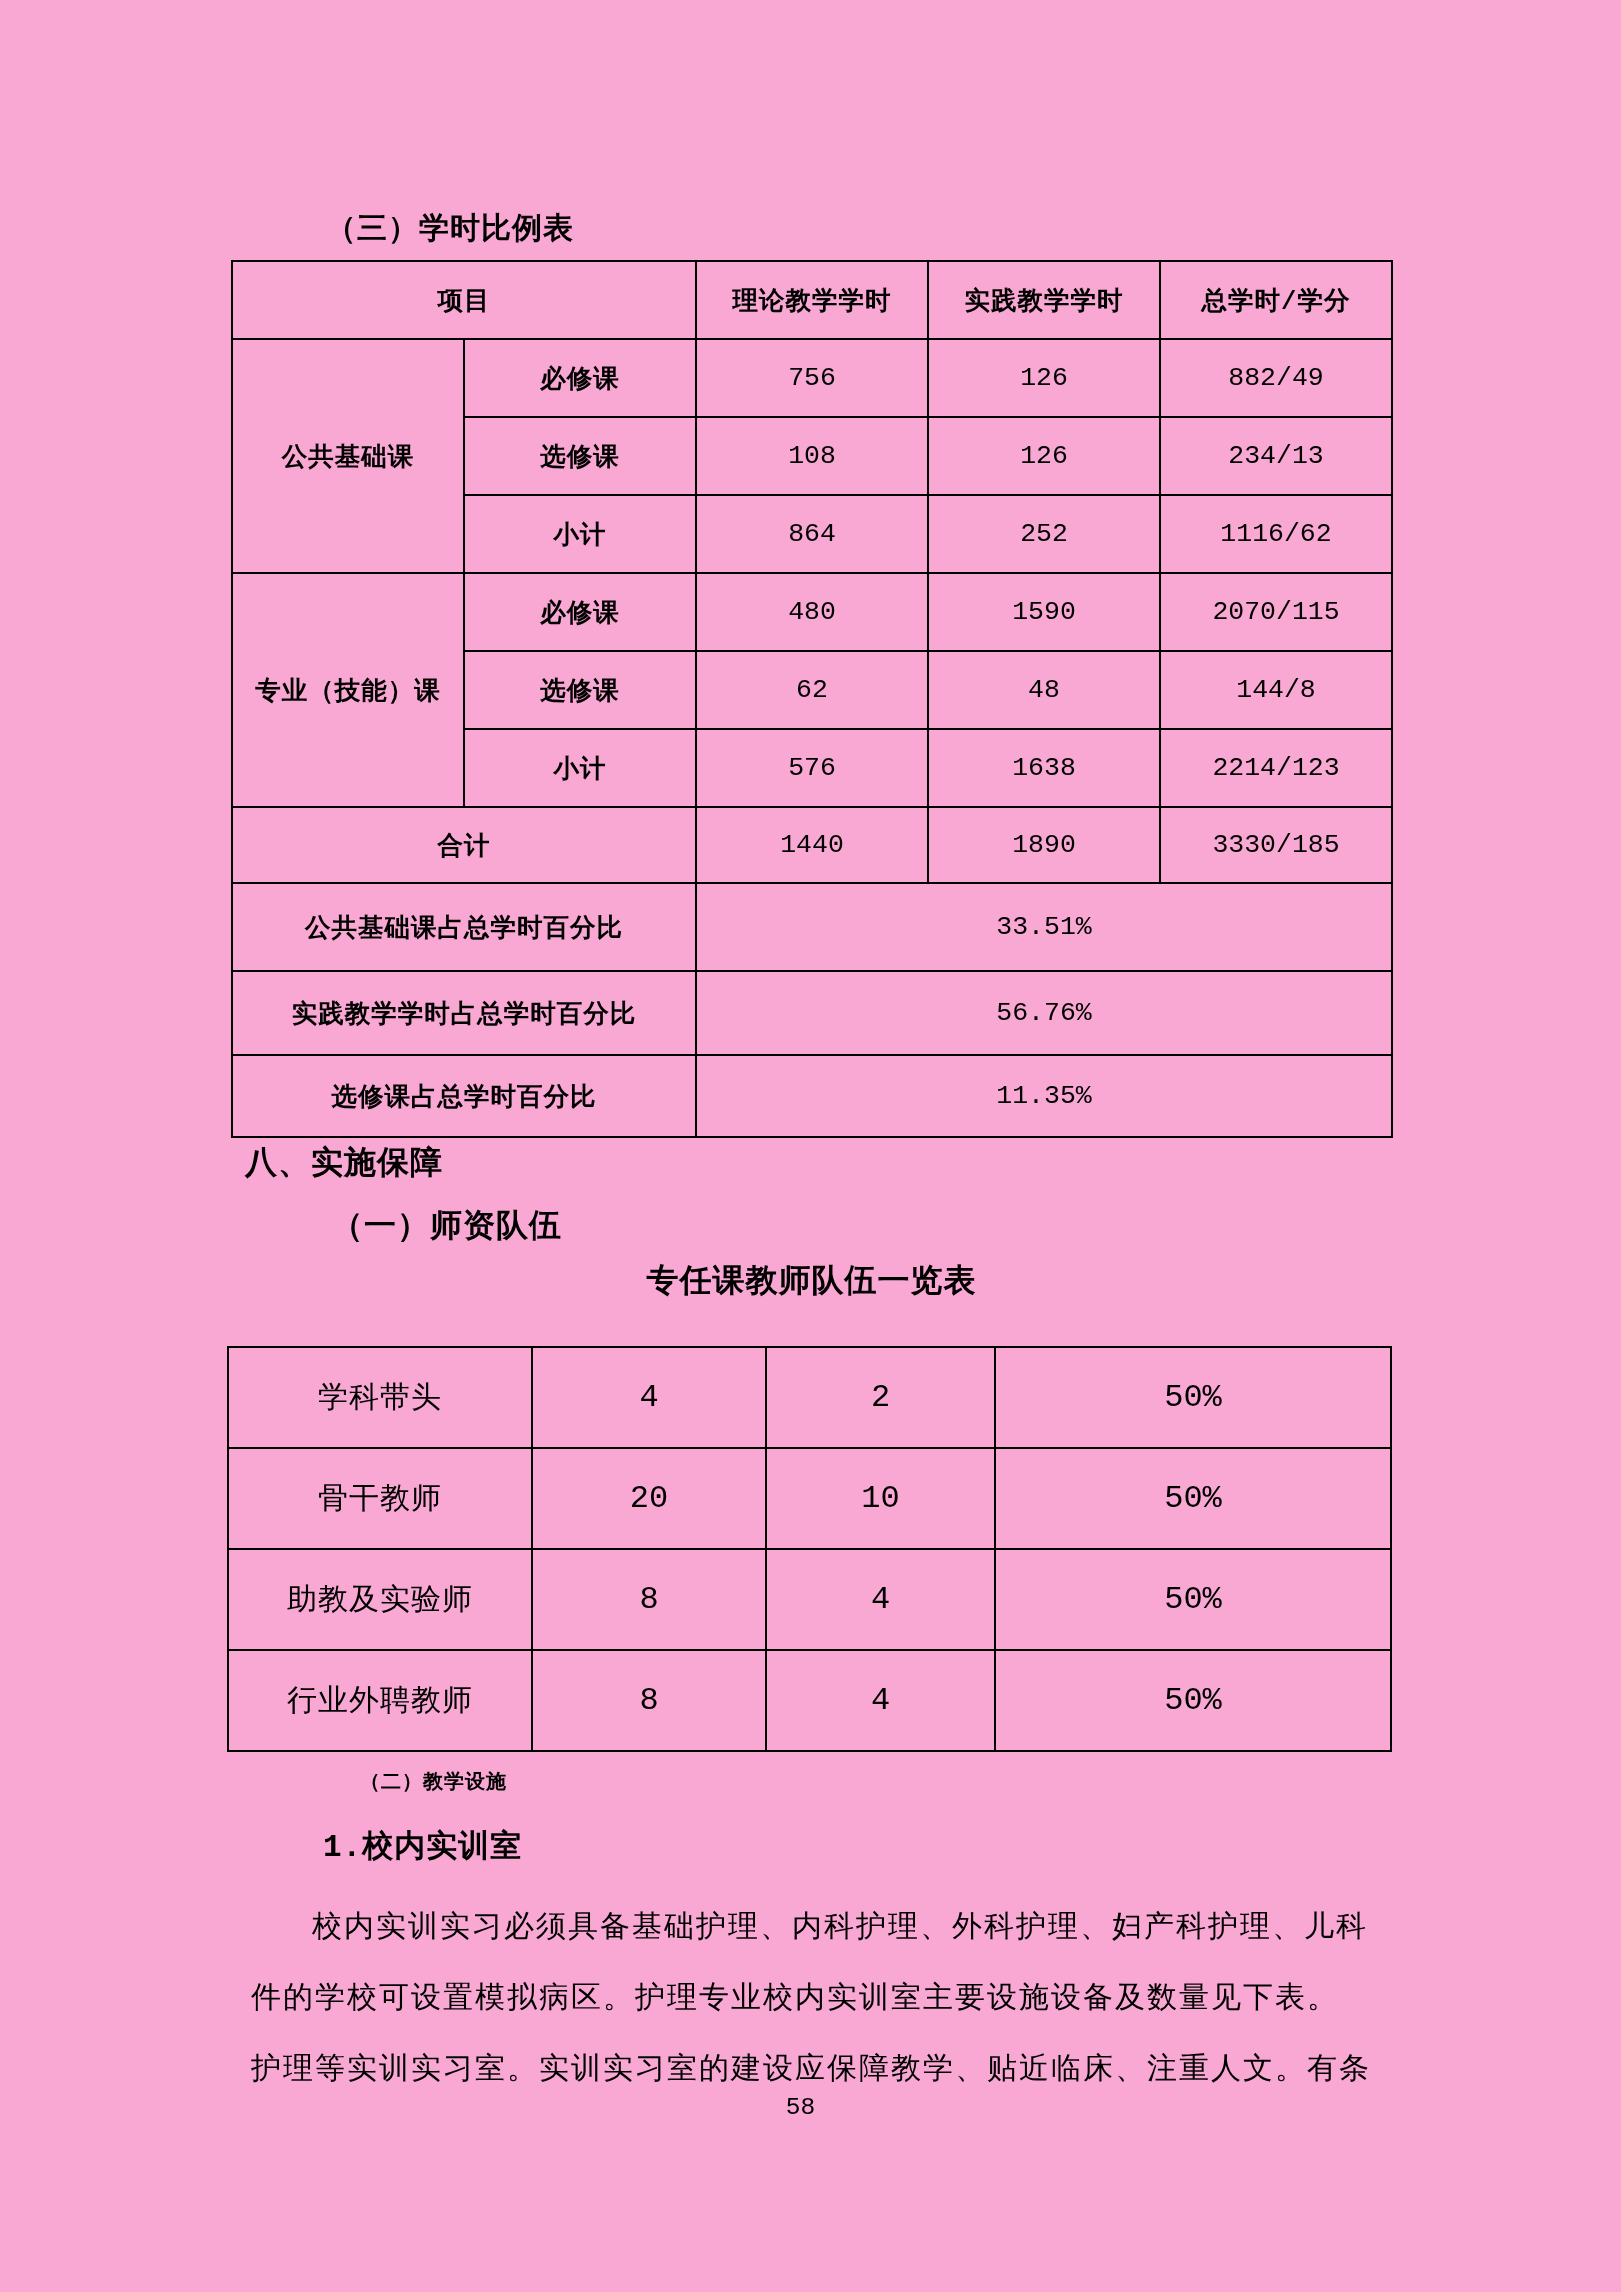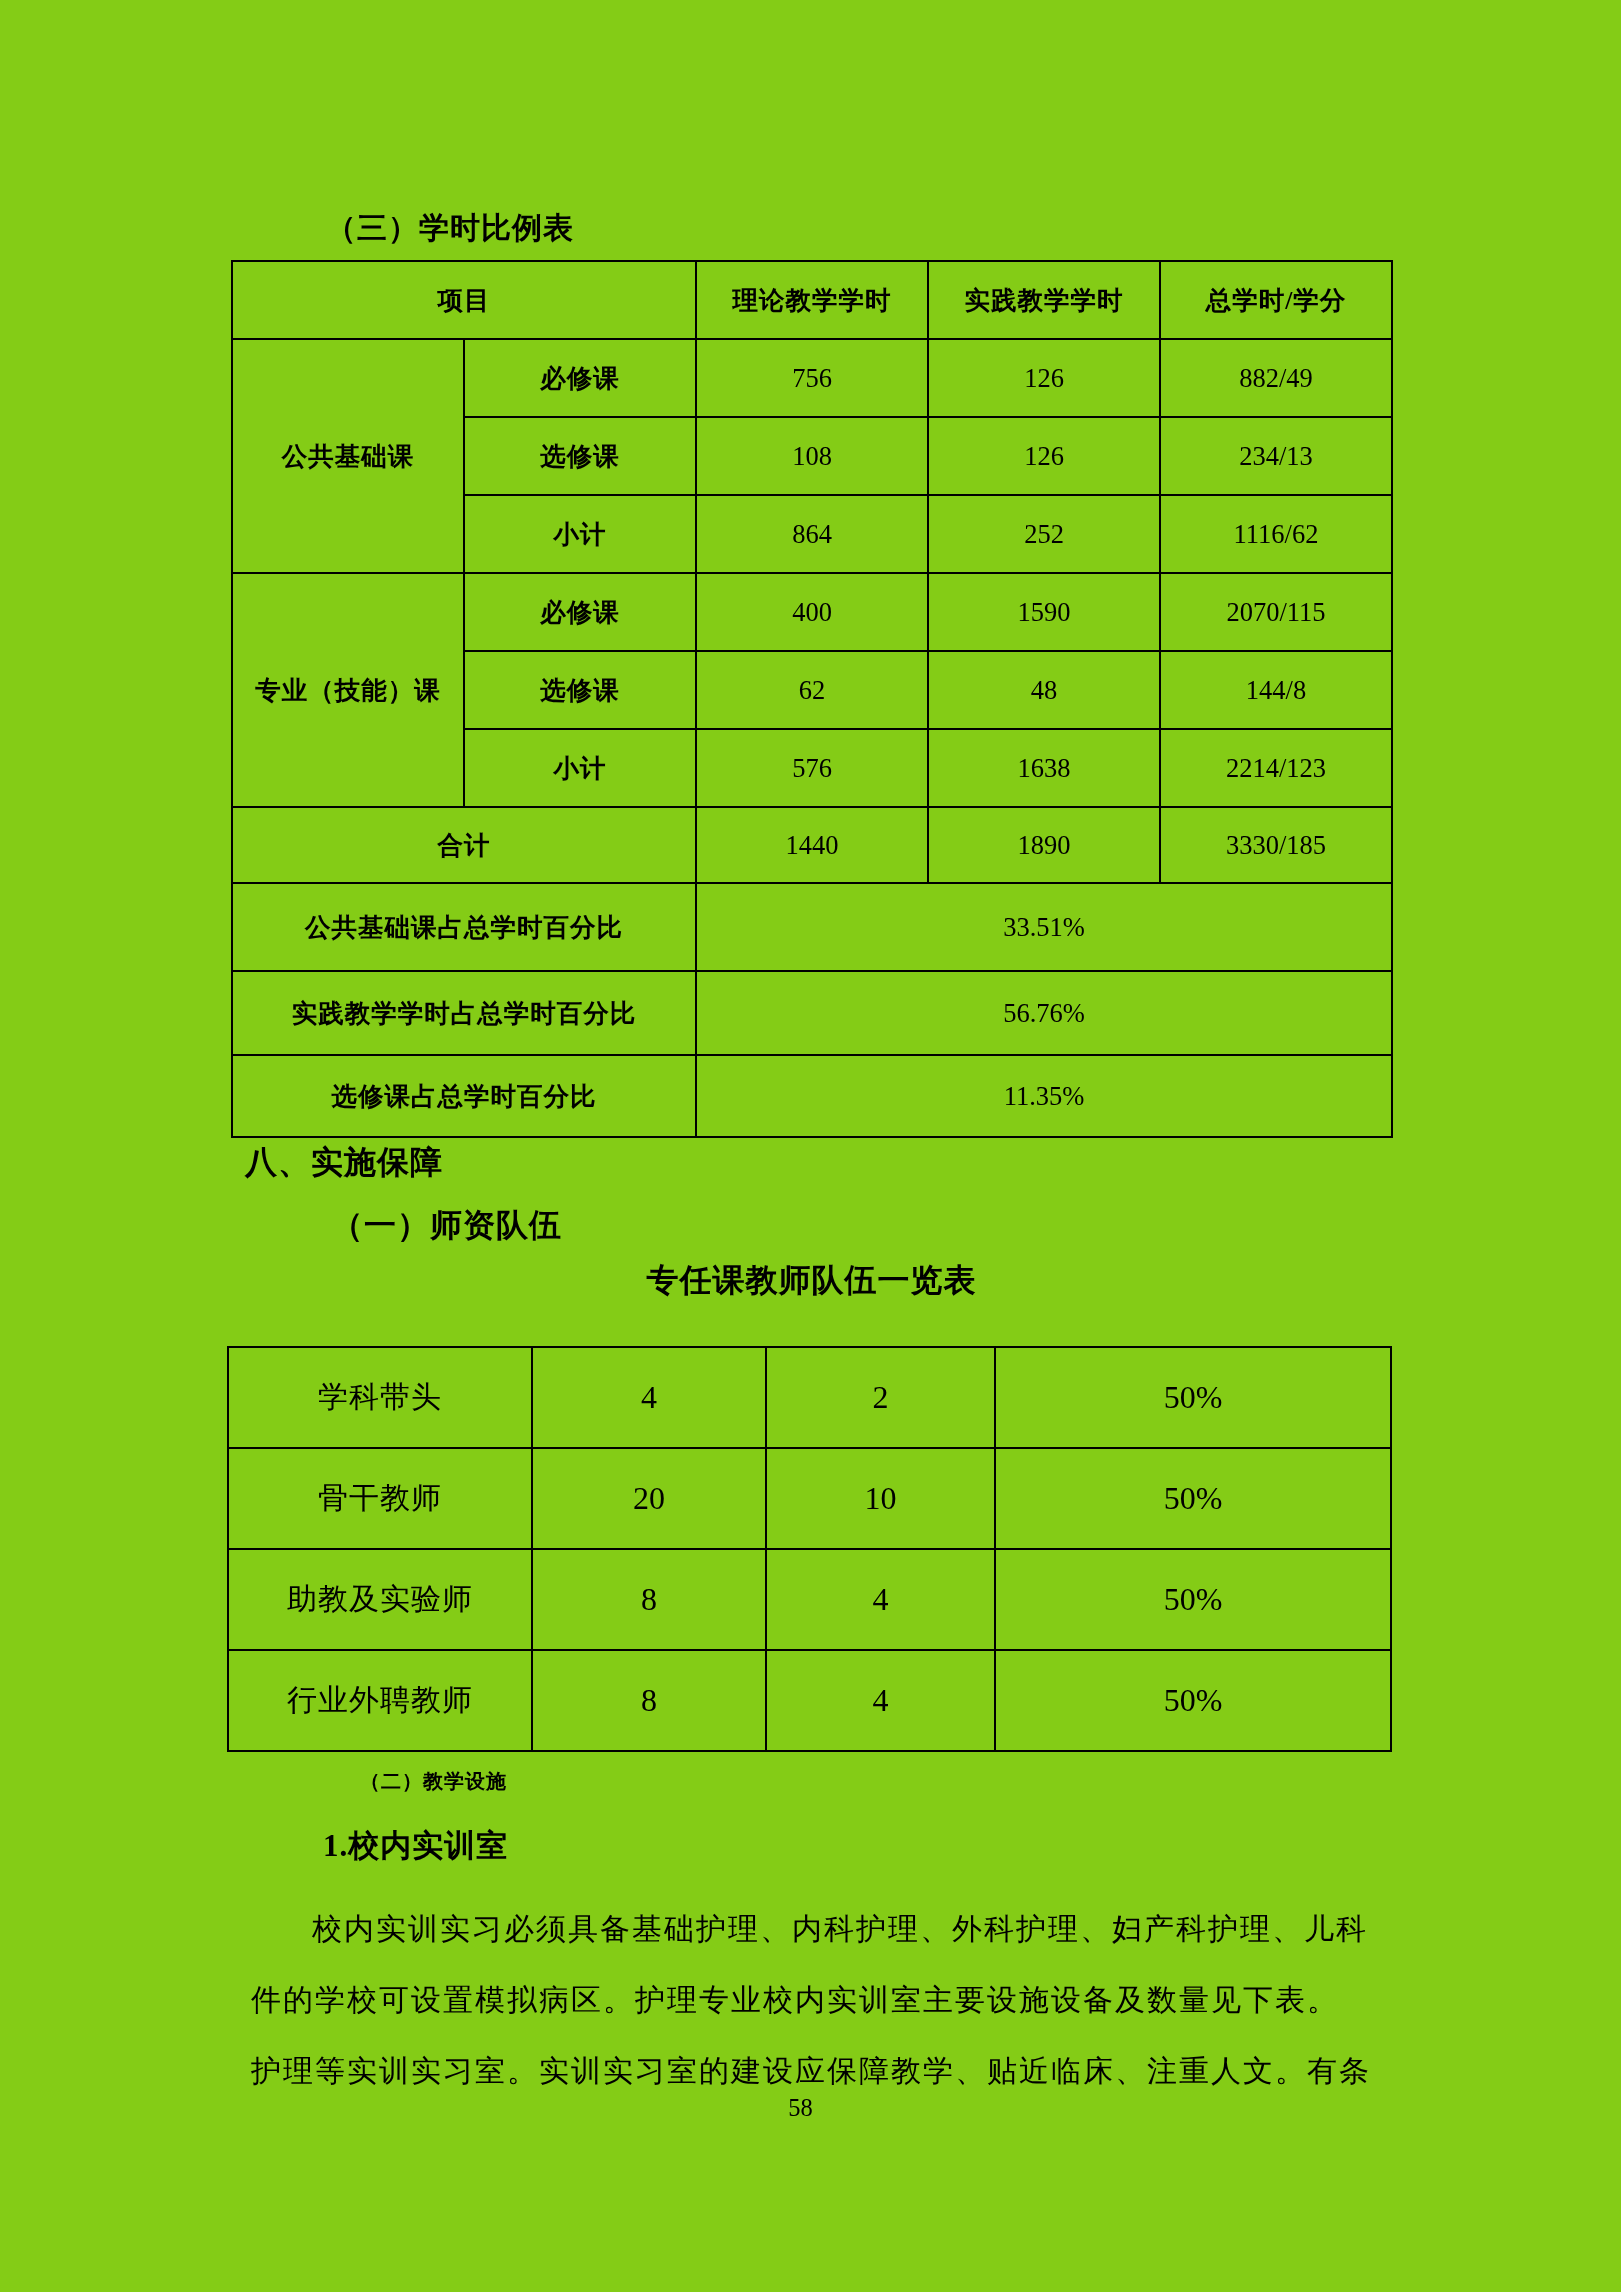--- a/index.html
+++ b/index.html
@@ -1,21 +1,21 @@
 <!DOCTYPE html>
 <html><head>
 <meta charset="utf-8">
 <style>
   html,body{margin:0;padding:0;background:#e8e8e8;}
   .page{
     position:relative;
     width:1621px;height:2293px;
     margin:0 auto;
-    background:#84cc16;
-    font-family:Liberation Serif, serif;
+    background:#f9a8d4;
+    font-family:Liberation Mono, monospace;
     color:#000;
     overflow:hidden;
   }
   .abs{position:absolute;}
   .h-bold{font-weight:bold;letter-spacing:1px;white-space:nowrap;}
 
   
   .title-s3{left:326px;top:208px;font-size:30px;}
   .title-s8{left:245px;top:1141px;font-size:32px;}
   .title-sub1{left:331px;top:1204px;font-size:32px;}
@@ -89,21 +89,21 @@
       </tr>
       <tr class="rh">
         <td class="zh">小计</td>
         <td class="num">864</td>
         <td class="num">252</td>
         <td class="num">1116/62</td>
       </tr>
       <tr class="rh">
         <td class="zh" rowspan="3">专业（技能）课</td>
         <td class="zh">必修课</td>
-        <td class="num">400</td>
+        <td class="num">480</td>
         <td class="num">1590</td>
         <td class="num">2070/115</td>
       </tr>
       <tr class="rh">
         <td class="zh">选修课</td>
         <td class="num">62</td>
         <td class="num">48</td>
         <td class="num">144/8</td>
       </tr>
       <tr class="rh">

